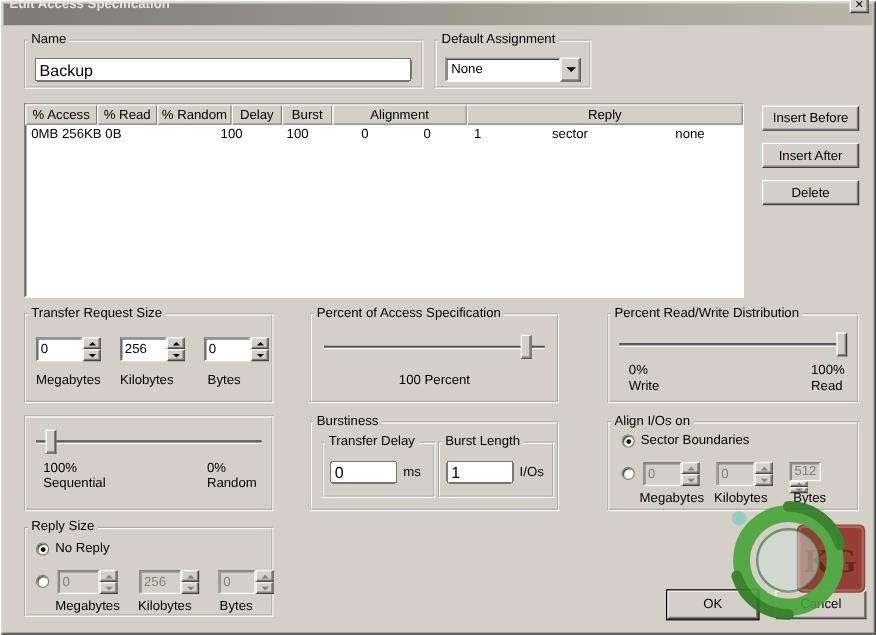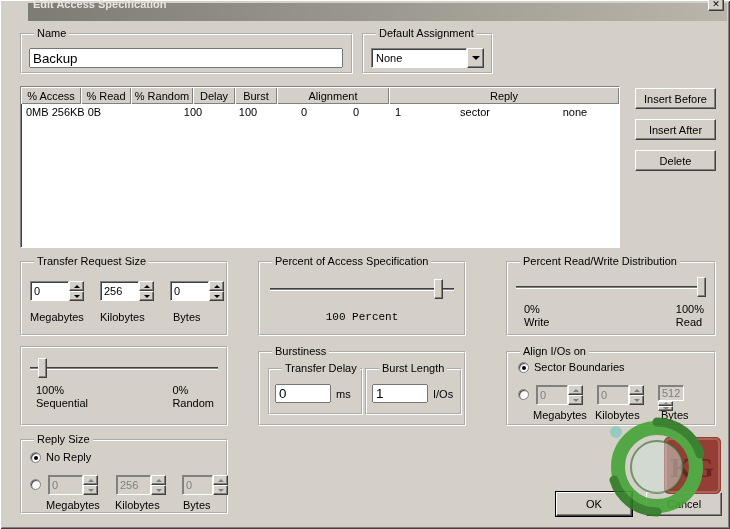--- a/index.html
+++ b/index.html
@@ -11,21 +11,21 @@
   }
   .window {
     position:relative; width:730px; height:529px; background:#d4d0c8;
     box-shadow: inset 1px 1px 0 #ffffff, inset -1px -1px 0 #404040,
                 inset 2px 2px 0 #d4d0c8, inset -2px -2px 0 #808080;
   }
   .titlebar {
     position:absolute; left:3px; top:3px; right:3px; height:18px;
     background:linear-gradient(to right,#7d7c74,#b9b5aa);
     display:flex; align-items:center; padding:0 3px 16px 5px;
-    color:#e9e6de; font-weight:bold;margin-left:25px;
+    color:#e9e6de; font-weight:bold;
   }
   .title-text { flex:1; white-space:nowrap; }
   .close-btn {
     width:16px; height:14px; background:#d4d0c8;
     border:1px solid; border-color:#fff #404040 #404040 #fff;
     box-shadow: inset -1px -1px 0 #808080;
     display:flex; align-items:center; justify-content:center;
     font-size:9px; font-weight:bold; color:#000; cursor:default;
   }
   .btn {
@@ -39,21 +39,21 @@
   .sunken {
     background:#fff;
     border:1px solid; border-color:#808080 #fff #fff #808080;
     box-shadow: inset 1px 1px 0 #404040;
   }
   fieldset.grp {
     position:absolute; margin:0; padding:0;
     border:2px groove #ffffff; background:transparent;
   }
   fieldset.grp legend {
-    margin-left:12px; padding:0 3px; font-size:11px; line-height:11px;
+    margin-left:1px; padding:0 3px; font-size:11px; line-height:11px;
   }
   
   .listbox { position:absolute; left:20px; top:86px; width:600px; height:162px; }
   .list-header { display:flex; height:17px; background:#d4d0c8; }
   .hcell {
     background:#d4d0c8; height:17px;
     box-shadow: inset 1px 1px 0 #fff, inset -1px -1px 0 #808080;
     display:flex; align-items:center; justify-content:center;
     overflow:hidden; white-space:nowrap;
   }
@@ -116,21 +116,21 @@
   .radio {
     width:11px; height:11px; border-radius:50%; background:#fff;
     border:1px solid #808080;
     box-shadow: inset 1px 1px 1px #404040, inset -1px -1px 0 #fff;
     position:relative; flex:0 0 auto;
   }
   .radio.checked::after {
     content:""; position:absolute; left:3px; top:3px; width:4px; height:4px;
     border-radius:50%; background:#000;
   }
-  .small-label { position:absolute; font-size:11px; white-space:nowrap;font-family:Liberation Mono, monospace; }
+  .small-label { position:absolute; font-size:11px; white-space:nowrap; }
   .two-line { position:absolute; font-size:11px; line-height:13px; }
   .watermark { position:absolute; left:600px; top:410px; width:128px; height:116px; z-index:50; pointer-events:none; }
 </style>
 </head>
 <body>
 
 <div class="window">
 
   <div class="titlebar">
     <span class="title-text">Edit Access Specification</span>

